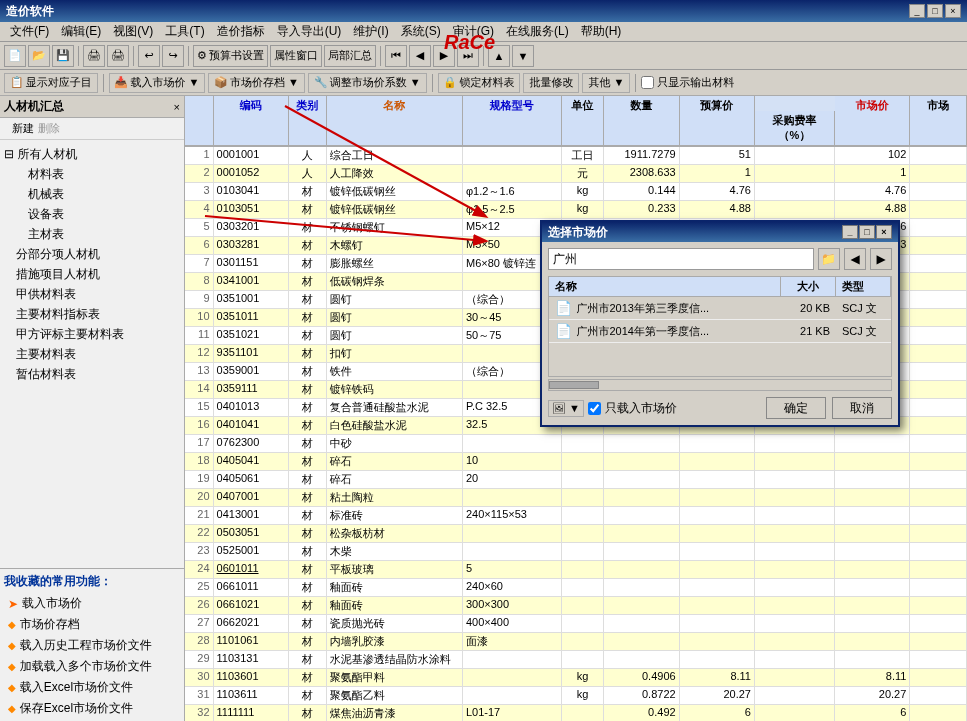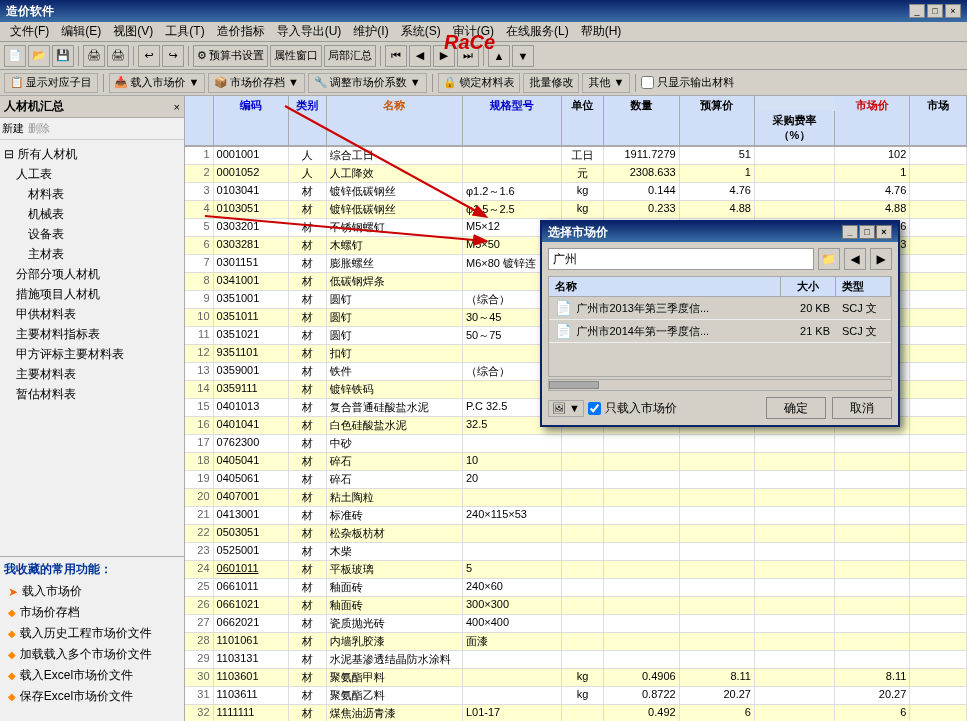--- a/index.html
+++ b/index.html
@@ -26,29 +26,29 @@
     .tb2-sep { width: 1px; height: 18px; background: #999; margin: 0 2px; }
 
     
     .main-layout { display: flex; height: calc(721px - 22px - 20px - 28px - 26px); }
 
     
     .left-panel { width: 185px; background: #f0f0f0; border-right: 1px solid #aaa; display: flex; flex-direction: column; }
     .left-panel-header { background: #d4d0c8; padding: 2px 4px; display: flex; align-items: center; justify-content: space-between; border-bottom: 1px solid #aaa; }
     .left-panel-title { font-size: 12px; font-weight: bold; }
     .left-panel-close { cursor: pointer; font-size: 11px; }
-    .left-panel-actions { display: flex; gap: 4px; padding: 3px 2px; border-bottom: 1px solid #ccc; }
+    .left-panel-actions { display: flex; gap: 4px; padding: 3px 12px; border-bottom: 1px solid #ccc; }
     .lp-btn { font-size: 11px; cursor: pointer; color: #000; text-decoration: none; }
     .tree { padding: 4px 0; flex: 1; overflow-y: auto; }
     .tree-item { padding: 1px 4px 1px 12px; cursor: pointer; font-size: 12px; line-height: 18px; }
     .tree-item.root { padding-left: 4px; }
     .tree-item.level1 { padding-left: 16px; }
     .tree-item.level2 { padding-left: 28px; }
     
-    .divider-section { border-top: 1px solid #aaa; padding: 4px 4px 14px; }
+    .divider-section { border-top: 1px solid #aaa; padding: 4px 4px 2px; }
     .section-title { color: #003399; font-size: 12px; font-weight: bold; margin-bottom: 3px; }
     .func-item { display: flex; align-items: center; gap: 4px; padding: 2px 4px; cursor: pointer; color: #000; font-size: 12px; }
     .func-arrow { color: #ff6600; font-size: 12px; }
     .func-diamond { color: #ff8800; font-size: 10px; }
 
     
     .right-panel { flex: 1; display: flex; flex-direction: column; overflow: hidden; background: white; }
     
     
     .table-header { display: flex; background: #d4e1f5; border-bottom: 2px solid #aaa; }
@@ -205,21 +205,20 @@
       <span class="left-panel-close">×</span>
     </div>
     <div class="left-panel-actions">
       <span class="lp-btn">新建</span>
       <span class="lp-btn" style="color:#999;">删除</span>
     </div>
     <div class="tree">
       <div class="tree-item root">
         <span>⊟ </span>所有人材机
       </div>
-      <div class="tree-item level1">人工表</div>
       <div class="tree-item level2">材料表</div>
       <div class="tree-item level2">机械表</div>
       <div class="tree-item level2">设备表</div>
       <div class="tree-item level2">主材表</div>
       <div class="tree-item level1">分部分项人材机</div>
       <div class="tree-item level1">措施项目人材机</div>
       <div class="tree-item level1">甲供材料表</div>
       <div class="tree-item level1">主要材料指标表</div>
       <div class="tree-item level1">甲方评标主要材料表</div>
       <div class="tree-item level1">主要材料表</div>

